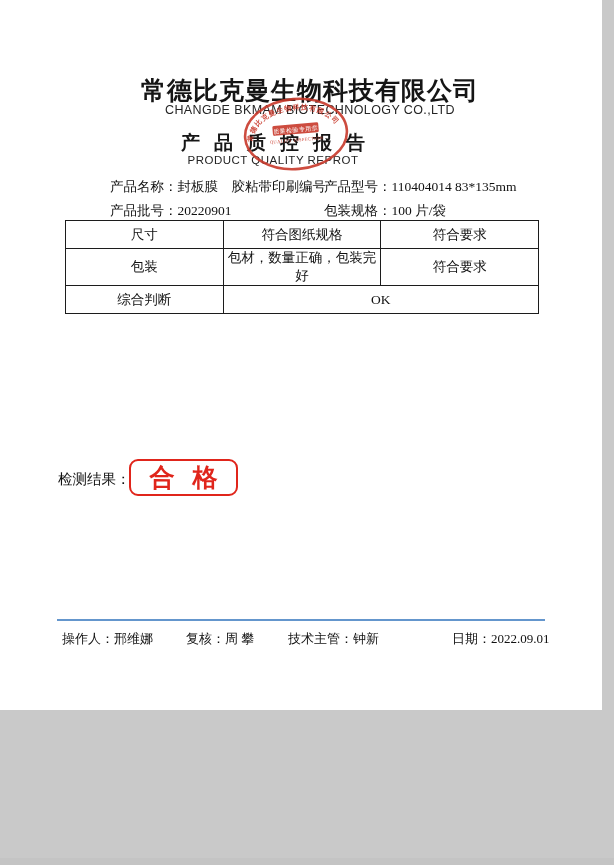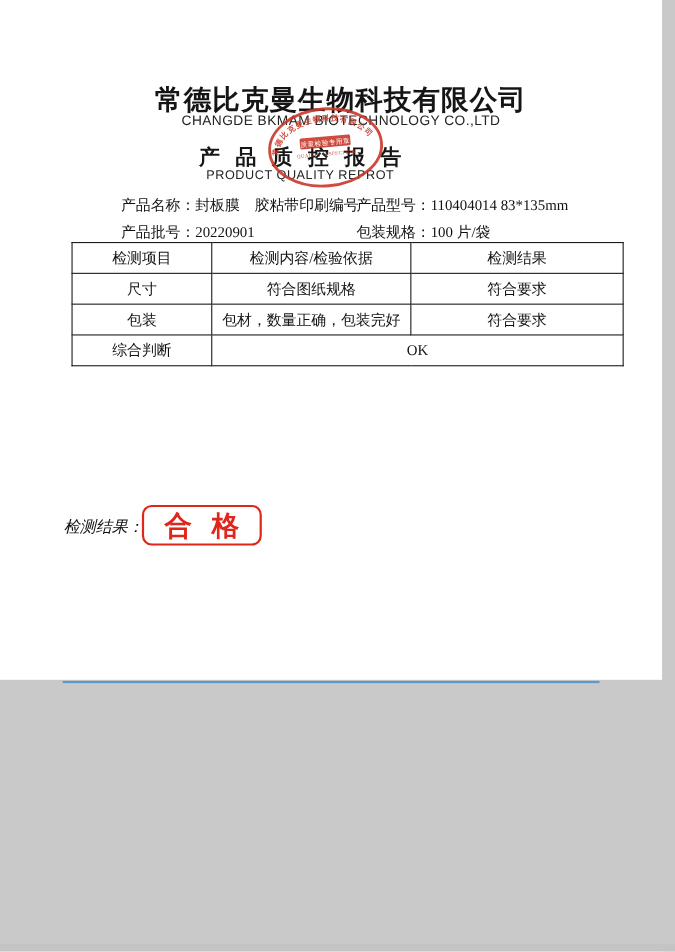--- a/index.html
+++ b/index.html
@@ -3,21 +3,21 @@
 <meta charset="utf-8">
 <style>
   html,body{margin:0;padding:0;}
   body{
     width:614px;height:865px;position:relative;overflow:hidden;
     background:#c9c9c9;
     font-family:"Liberation Serif","DejaVu Serif",serif;
     color:#111;
   }
   .page{
-    position:absolute;left:0;top:0;width:602px;height:618px;
+    position:absolute;left:0;top:0;width:602px;height:710px;
     background:#ffffff;
   }
   .abs{position:absolute;}
 
   
   .company-cn{
     left:9px;top:74px;width:602px;text-align:center;
     font-family:"Liberation Sans","DejaVu Sans",sans-serif;
     font-weight:bold;font-size:25px;letter-spacing:1px;color:#151515;
   }
@@ -56,21 +56,21 @@
     border-collapse:collapse;table-layout:fixed;
     font-size:13.5px;color:#111;
   }
   table.qc td{
     border:1.5px solid #1c1c1c;text-align:center;vertical-align:middle;
     height:27px;padding:0 4px;
   }
   .col1{width:118px;} .col2{width:172px;} .col3{width:184px;}
 
   
-  .result-label{left:58px;top:470px;font-size:14.5px;color:#111;font-style:italic;}
+  .result-label{left:58px;top:470px;font-size:14.5px;color:#111;}
   .result-box{
     left:129px;top:459px;width:105px;height:33px;
     border:2.5px solid #e0251b;border-radius:9px;
     display:flex;align-items:center;justify-content:center;
     color:#e0251b;font-weight:bold;font-size:25px;
     letter-spacing:18px;text-indent:18px;
     font-family:"Liberation Sans","DejaVu Sans",sans-serif;
   }
 
   
@@ -117,25 +117,20 @@
     <span class="info-left">
       <span>产品批号：</span><span>20220901</span>
     </span>
     <span class="info-right">
       <span>包装规格：</span><span>100 片/袋</span>
     </span>
   </div>
 
   <table class="qc">
     <tbody>
-        <tr>
-      <td class="col1">检测项目</td>
-      <td class="col2">检测内容/检验依据</td>
-      <td class="col3">检测结果</td>
-    </tr>
     <tr>
       <td>尺寸</td>
       <td>符合图纸规格</td>
       <td>符合要求</td>
     </tr>
     <tr>
       <td>包装</td>
       <td>包材，数量正确，包装完好</td>
       <td>符合要求</td>
     </tr>
@@ -143,17 +138,31 @@
       <td>综合判断</td>
       <td colspan="2">OK</td>
     </tr>
   </tbody>
     </table>
 
   <div class="abs result-label">检测结果：</div>
   <div class="abs result-box">合格</div>
 
   <div class="abs footer-line"></div>
+  <div class="abs footer-text">
+    <span class="ft ft-operator">
+      <span>操作人：</span><span>邢维娜</span>
+    </span>
+    <span class="ft ft-reviewer">
+      <span>复核：</span><span>周 攀</span>
+    </span>
+    <span class="ft ft-supervisor">
+      <span>技术主管：</span><span>钟新</span>
+    </span>
+    <span class="ft ft-date">
+      <span>日期：</span><span>2022.09.01</span>
+    </span>
+  </div>
 
 </div>
 
 <div class="abs edge-right"></div>
 <div class="abs edge-bottom"></div>
 
 </body></html>

